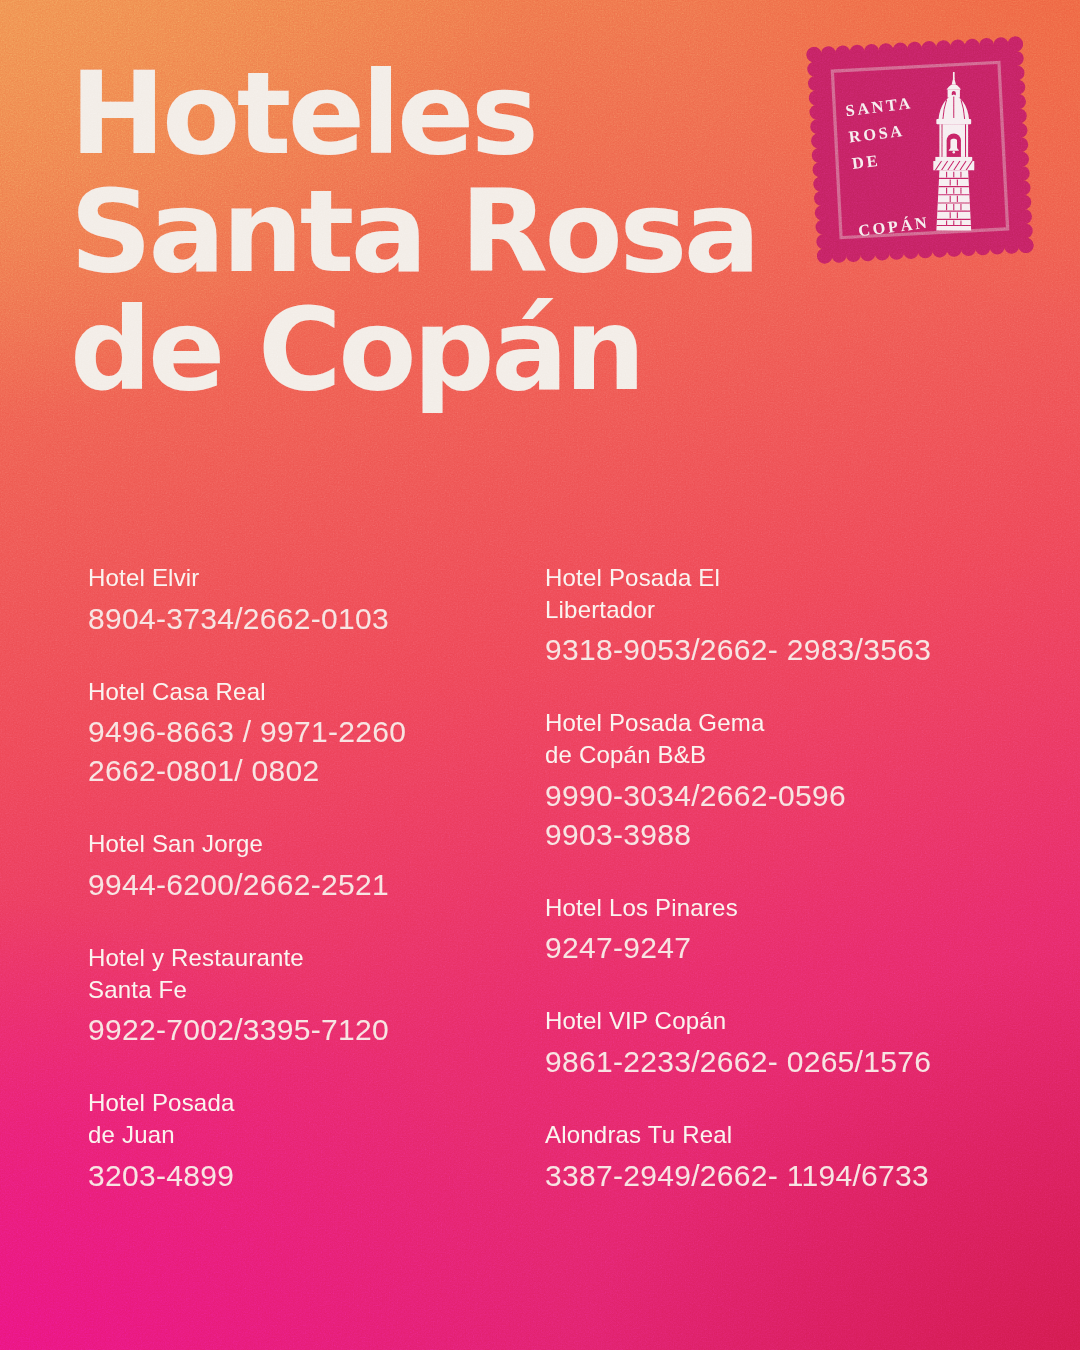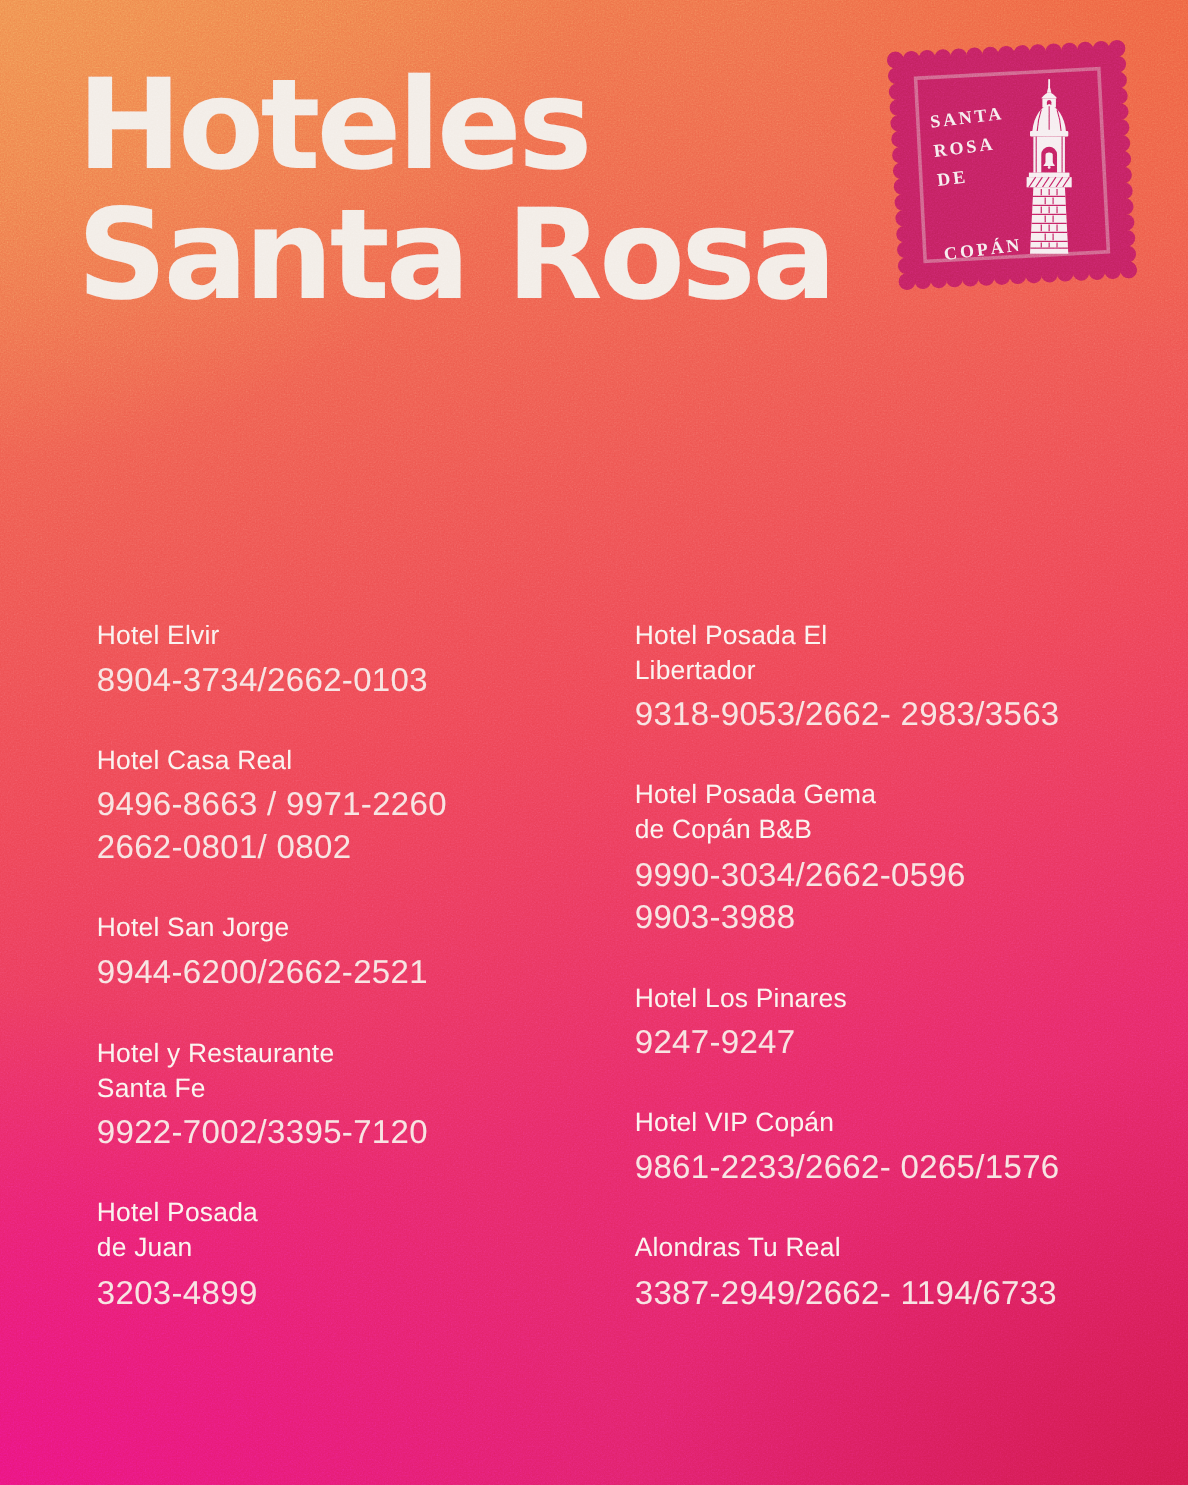--- a/index.html
+++ b/index.html
@@ -19,32 +19,33 @@
     font-family:"DejaVu Sans",sans-serif;font-weight:bold;
     font-size:114px;line-height:118px;letter-spacing:-3.5px;color:#f2ece6;
   }
   .stamp{position:absolute;left:810px;top:40px;width:220px;height:220px;transform:rotate(-3deg);}
   .stamp-fill{fill:#c2215f;}
   .stamp-frame{fill:none;stroke:#cf6288;stroke-width:3.2;}
   .stamp-serif{font-family:"Liberation Serif",serif;font-size:16px;letter-spacing:2.6px;fill:#f6ecee;font-weight:600;}
   .art-line{stroke:#c2215f;fill:none;}
   .cols{position:absolute;left:88px;top:562px;display:flex;}
   .col{display:flex;flex-direction:column;gap:38px;width:457px;}
-  .col.right{width:490px;margin-left:32px;}
+  .col.right{width:490px;}
   .hname{font-size:24px;font-weight:normal;line-height:1.32;color:#faf3ef;letter-spacing:.2px;}
   .hphone{margin-top:5px;font-size:30px;line-height:1.30;color:#f8e9e6;opacity:.96;letter-spacing:.3px;}
 </style>
 </head>
 <body>
 
 <div class="poster">
 
   <header class="title">
     <div>Hoteles</div>
     <div>Santa Rosa</div>
+    <div>de Copán</div>
   </header>
 
   <svg class="stamp" viewBox="0 0 215 215" aria-hidden="true">
     <g id="perf" class="stamp-fill">
         <circle cx="9" cy="9" r="7.4"></circle>
         <circle cx="9" cy="206" r="7.4"></circle>
         <circle cx="9" cy="9" r="7.4"></circle>
         <circle cx="206" cy="9" r="7.4"></circle>
         <circle cx="23.07142857142857" cy="9" r="7.4"></circle>
         <circle cx="23.07142857142857" cy="206" r="7.4"></circle>

